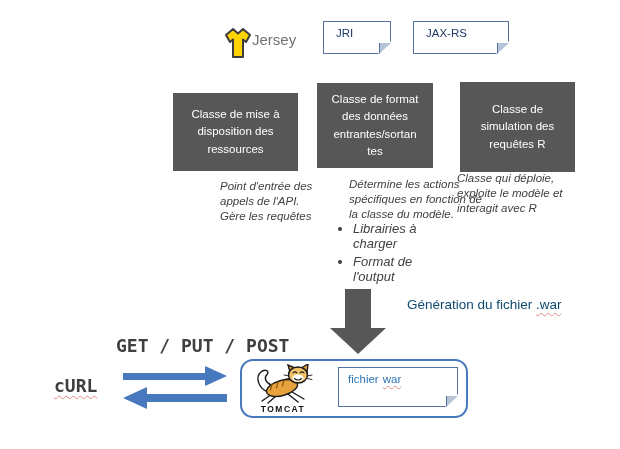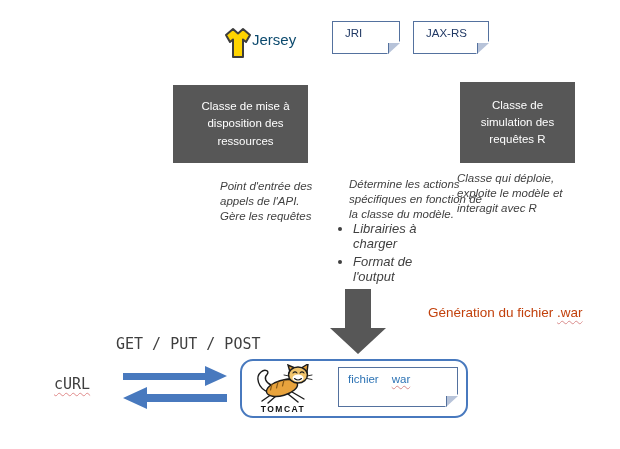--- a/index.html
+++ b/index.html
@@ -20,71 +20,77 @@
         white-space:pre-line;}
 
   
   .caption{position:absolute;font-style:italic;color:#3F3F3F;font-size:11.5px;
            line-height:15px;white-space:pre-line;}
   ul.cap-bullets{position:absolute;left:320px;top:221px;margin:0;padding-left:33px;}
   ul.cap-bullets li{font-style:italic;color:#3F3F3F;font-size:13px;line-height:15px;
                     white-space:pre-line;margin-bottom:3px;}
 
   
-  .jersey-label{position:absolute;left:252px;top:31px;color:#0c4a6e;font-size:15px;}
-  .gen-label{position:absolute;left:428px;top:297px;color:#c2410c;font-size:13.5px;margin-top:8px;}
+  .jersey-label{position:absolute;left:252px;top:31px;color:#737373;font-size:15px;}
+  .gen-label{position:absolute;left:407px;top:297px;color:#0c4a6e;font-size:13.5px;}
   .gen-label .war{text-decoration:underline;text-decoration-style:wavy;
                   text-decoration-color:#D98C8C;text-decoration-thickness:1px;
                   text-underline-offset:3px;}
   .mono-label{position:absolute;font-family:"DejaVu Sans Mono","Liberation Mono",monospace;
-              font-weight:normal;color:#3F3F3F;font-size:15px;}
+              font-weight:bold;color:#3F3F3F;font-size:18px;}
   .curl{text-decoration:underline;text-decoration-style:wavy;text-decoration-color:#E08A8A;
         text-decoration-thickness:1px;text-underline-offset:3px;}
 
   
   .tbox{position:absolute;left:240px;top:359px;width:228px;height:59px;background:#fff;
         border:2.5px solid #4879BE;border-radius:13px;box-sizing:border-box;}
   .fichier-note{left:338px;top:367px;width:120px;height:40px;}
   .fichier-text{position:absolute;left:9px;top:5px;font-size:11.5px;color:#2E74B5;}
   .fichier-text .w1{text-decoration-style:wavy;
                     text-decoration-color:#7CB87C;text-decoration-thickness:1px;
                     text-underline-offset:2px;margin-right:4px;}
   .fichier-text .w2{text-decoration:underline;text-decoration-style:wavy;
                     text-decoration-color:#D98C8C;text-decoration-thickness:1px;
-                    text-underline-offset:2px;margin-left:9px;}
+                    text-underline-offset:2px;}
   svg{position:absolute;display:block;}
 </style>
 </head>
 <body>
 
 <div id="canvas">
 
   <svg style="left:221px;top:26px" width="34" height="34" viewBox="0 0 34 34">
     <path d="M5,9 L12,3 L17,7.5 L22,3 L29,9 L25,16 L22,13.5 L22,31 L12,31 L12,13.5 L9,16 Z" fill="#FFD400" stroke="#3d3d3d" stroke-width="2" stroke-linejoin="round"></path>
   </svg>
   <div class="jersey-label">Jersey</div>
 
-  <div class="note" style="left:332px;top:21px;width:68px;height:33px;padding-left:29px;">
+  <div class="note" style="left:323px;top:21px;width:68px;height:33px;padding-left:29px;">
     <span class="note-label">JRI</span>
     <span class="cut"></span>
     <span class="fold"></span>
   </div>
 
-  <div class="note" style="left:413px;top:21px;width:76px;height:33px;">
+  <div class="note" style="left:413px;top:21px;width:96px;height:33px;">
     <span class="note-label">JAX-RS</span>
     <span class="cut"></span>
     <span class="fold"></span>
   </div>
 
-  <div class="gbox" style="left:173px;top:85px;width:125px;height:78px;padding-left:10px;">
+  <div class="gbox" style="left:173px;top:93px;width:125px;height:78px;">
     <span>Classe de mise à
 disposition des
 ressources</span>
   </div>
-  <div class="gbox" style="left:460px;top:82px;width:115px;height:81px;">
+  <div class="gbox" style="left:317px;top:83px;width:116px;height:85px;">
+    <span>Classe de format
+des données
+entrantes/sortan
+tes</span>
+  </div>
+  <div class="gbox" style="left:460px;top:82px;width:115px;height:90px;">
     <span>Classe de
 simulation des
 requêtes R</span>
   </div>
 
   <div class="caption" style="left:188px;top:179px;width:122px;margin-left:32px;">Point d'entrée des
 appels de l'API.
 Gère les requêtes</div>
   <div class="caption" style="left:301px;top:177px;width:160px;margin-left:48px;">Détermine les actions
 spécifiques en fonction de

